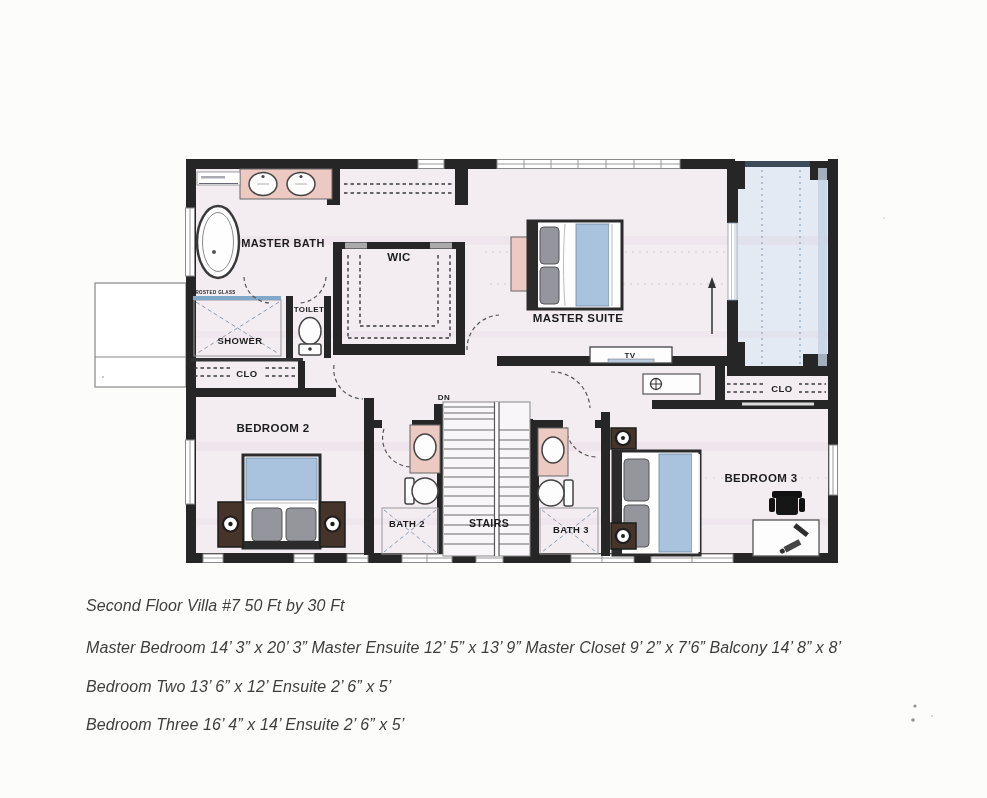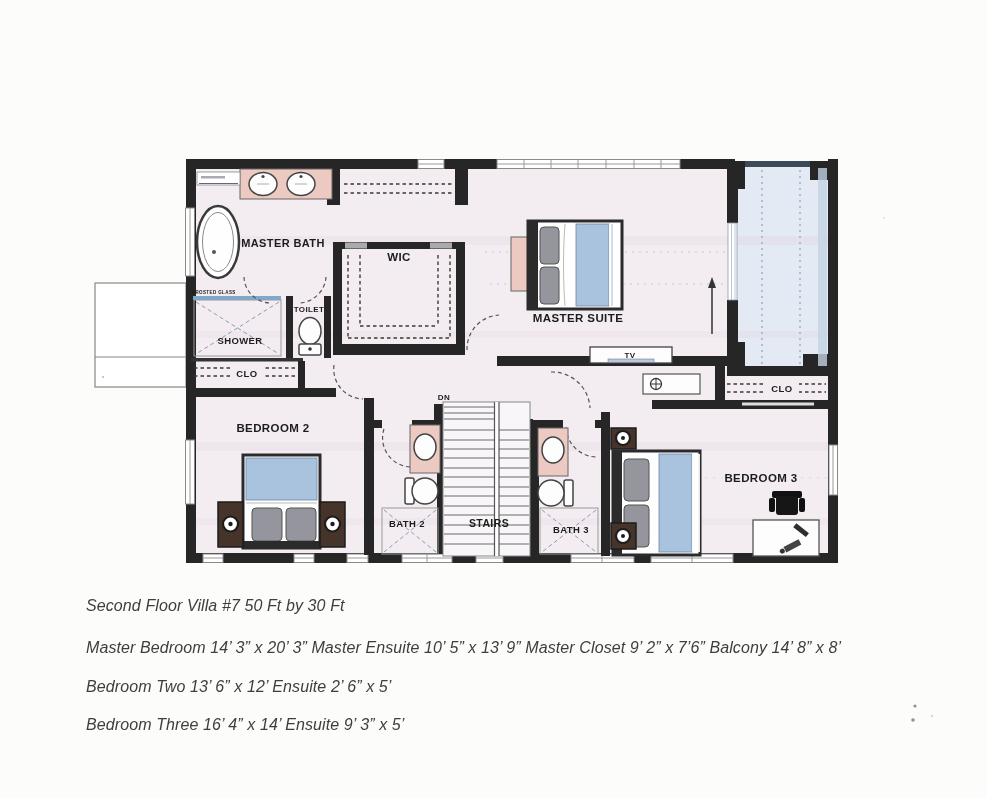--- a/index.html
+++ b/index.html
@@ -398,18 +398,18 @@
   <g>
     <circle cx="915" cy="706" r="1.6" fill="#777" opacity=".8"></circle>
     <circle cx="913" cy="720" r="1.8" fill="#777" opacity=".8"></circle>
     <circle cx="932" cy="716" r="1" fill="#999" opacity=".5"></circle>
     <circle cx="884" cy="218" r="1" fill="#aaa" opacity=".4"></circle>
   </g>
 </svg>
 
 
 <div class="caption-line" style="top:597px">Second Floor Villa #7 50 Ft by 30 Ft</div>
-<div class="caption-line" style="top:639px">Master Bedroom 14’ 3” x 20’ 3” Master Ensuite 10’ 5” x 13’ 9” Master Closet 9’ 2” x 7’6” Balcony 14’ 8” x 8’</div>
+<div class="caption-line" style="top:639px">Master Bedroom 14’ 3” x 20’ 3” Master Ensuite 12’ 5” x 13’ 9” Master Closet 9’ 2” x 7’6” Balcony 14’ 8” x 8’</div>
 <div class="caption-line" style="top:678px">Bedroom Two 13’ 6” x 12’ Ensuite 2’ 6” x 5’</div>
-<div class="caption-line" style="top:716px">Bedroom Three 16’ 4” x 14’ Ensuite 9’ 3” x 5’</div>
+<div class="caption-line" style="top:716px">Bedroom Three 16’ 4” x 14’ Ensuite 2’ 6” x 5’</div>
 
 
 
 
 </body></html>

